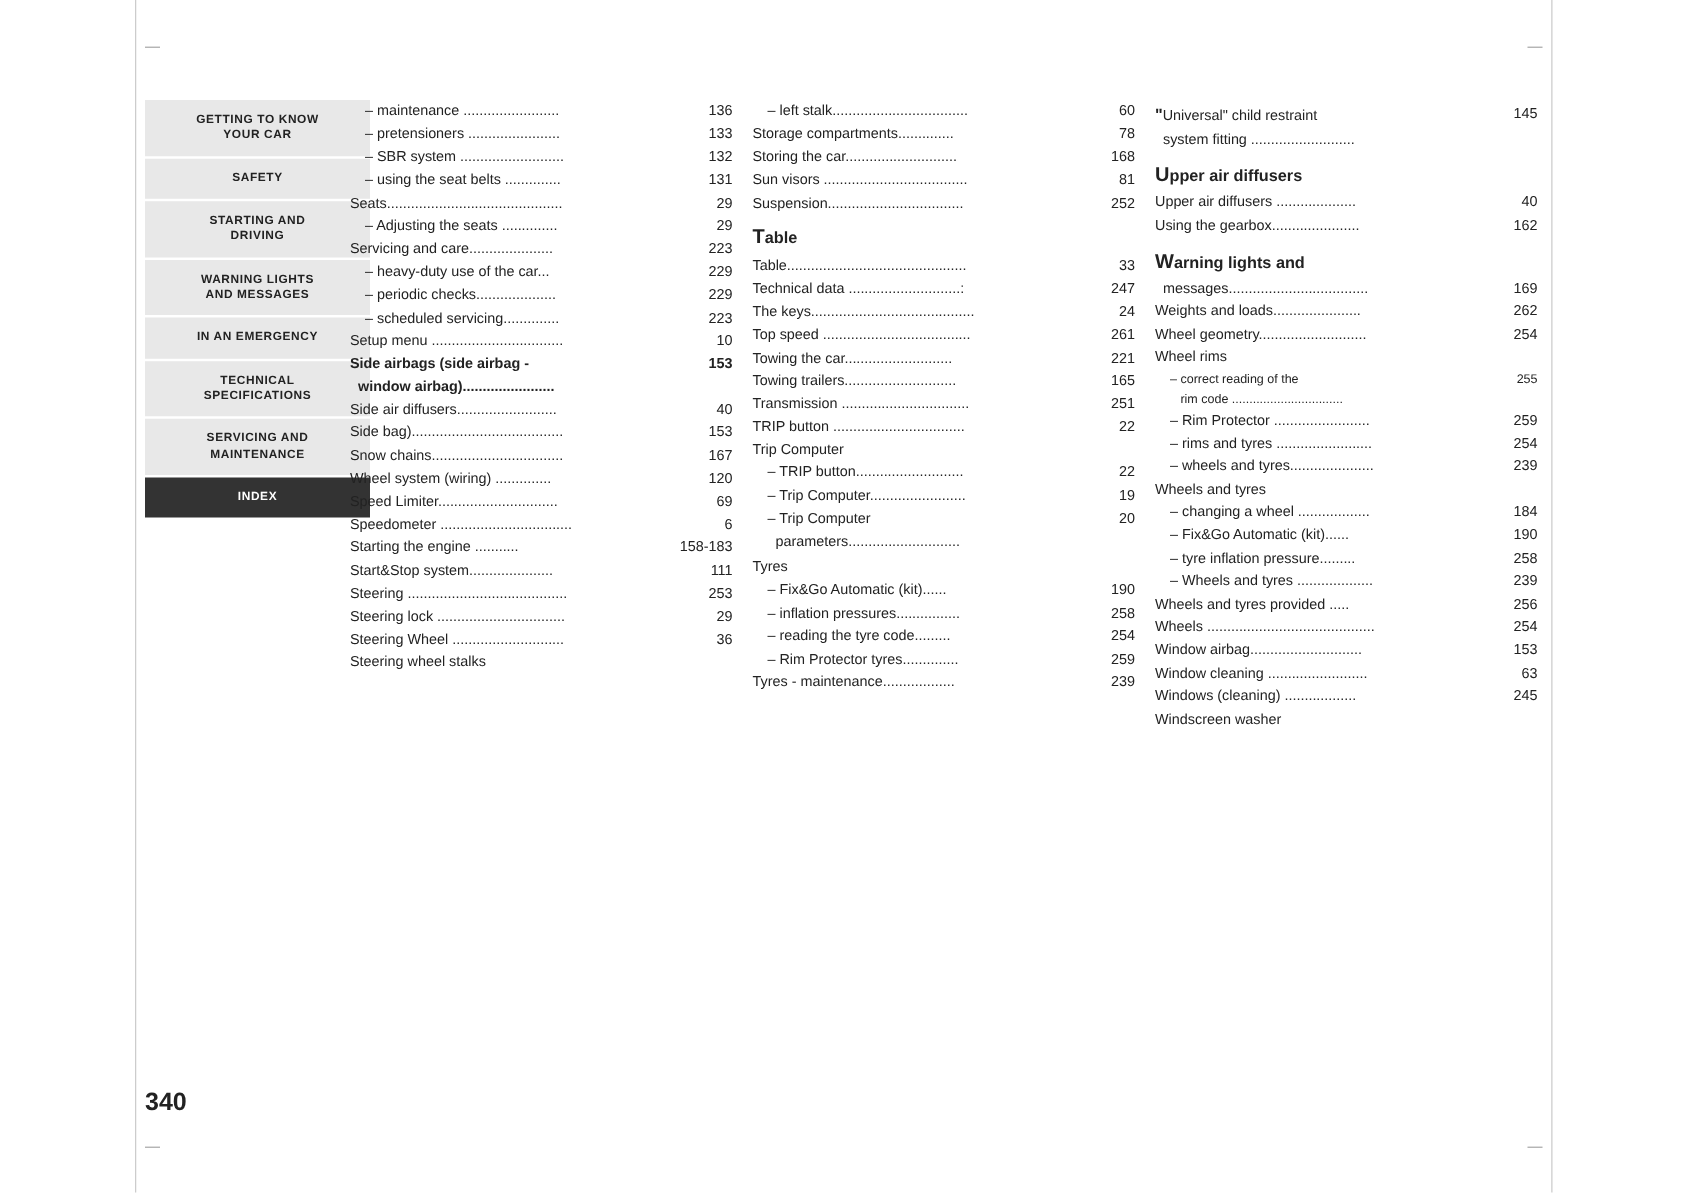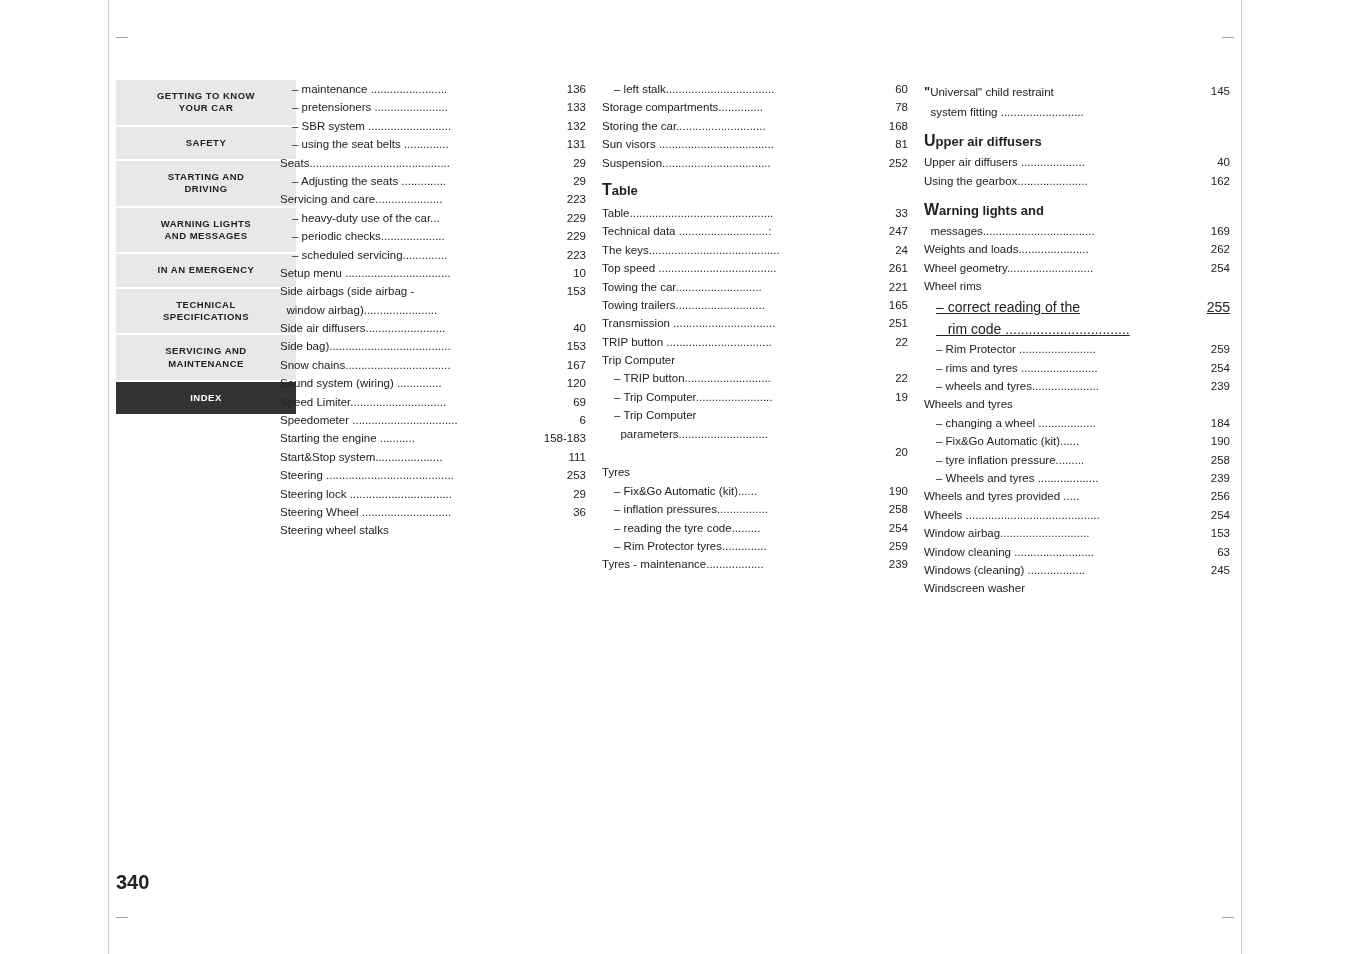--- a/index.html
+++ b/index.html
@@ -224,38 +224,38 @@
       <span class="entry-num">229</span>
     </div>
     <div class="entry">
       <span class="entry-text entry-sub">– scheduled servicing..............</span>
       <span class="entry-num">223</span>
     </div>
     <div class="entry">
       <span class="entry-text">Setup menu .................................</span>
       <span class="entry-num">10</span>
     </div>
-    <div style="font-size:11.5px; color:#222; line-height:1.6; display:flex; justify-content:space-between;">
+    <div style="font-size:11.5px; color:#222; line-height:1.6; display:flex; justify-content:space-between;font-weight:bold;">
       <span class="entry-text">Side airbags (side airbag -<br>&nbsp;&nbsp;window airbag).......................</span>
       <span class="entry-num">153</span>
     </div>
     <div class="entry">
       <span class="entry-text">Side air diffusers.........................</span>
       <span class="entry-num">40</span>
     </div>
     <div class="entry">
       <span class="entry-text">Side bag)......................................</span>
       <span class="entry-num">153</span>
     </div>
     <div class="entry">
       <span class="entry-text">Snow chains.................................</span>
       <span class="entry-num">167</span>
     </div>
     <div class="entry">
-      <span class="entry-text">Sound system (wiring) ..............</span>
+      <span class="entry-text">Wheel system (wiring) ..............</span>
       <span class="entry-num">120</span>
     </div>
     <div class="entry">
       <span class="entry-text">Speed Limiter..............................</span>
       <span class="entry-num">69</span>
     </div>
     <div class="entry">
       <span class="entry-text">Speedometer .................................</span>
       <span class="entry-num">6</span>
     </div>
@@ -347,21 +347,21 @@
       <span class="entry-num"></span>
     </div>
     <div class="entry">
       <span class="entry-text entry-sub">– TRIP button...........................</span>
       <span class="entry-num">22</span>
     </div>
     <div class="entry">
       <span class="entry-text entry-sub">– Trip Computer........................</span>
       <span class="entry-num">19</span>
     </div>
-    <div style="font-size:11.5px; color:#222; line-height:1.6; display:flex; justify-content:flex-end;flex-direction:column;">
+    <div style="font-size:11.5px; color:#222; line-height:1.6; display:flex; justify-content:flex-end;">
       <span class="entry-text entry-sub">– Trip Computer<br>&nbsp;&nbsp;parameters............................</span>
       <span class="entry-num">20</span>
     </div>
     <div class="entry" style="margin-top:2px;">
       <span class="entry-text">Tyres</span>
       <span class="entry-num"></span>
     </div>
     <div class="entry">
       <span class="entry-text entry-sub">– Fix&amp;Go Automatic (kit)......</span>
       <span class="entry-num">190</span>
@@ -415,21 +415,21 @@
       <span class="entry-num">262</span>
     </div>
     <div class="entry">
       <span class="entry-text">Wheel geometry...........................</span>
       <span class="entry-num">254</span>
     </div>
     <div class="entry">
       <span class="entry-text">Wheel rims</span>
       <span class="entry-num"></span>
     </div>
-    <div style="font-size:14px; color:#222; line-height:1.6; display:flex; justify-content:space-between;text-decoration:underline;">
+    <div style="font-size:10px; color:#222; line-height:1.6; display:flex; justify-content:space-between;">
       <span class="entry-text entry-sub">– correct reading of the<br>&nbsp;&nbsp;&nbsp;rim code ................................</span>
       <span class="entry-num">255</span>
     </div>
     <div class="entry">
       <span class="entry-text entry-sub">– Rim Protector ........................</span>
       <span class="entry-num">259</span>
     </div>
     <div class="entry">
       <span class="entry-text entry-sub">– rims and tyres ........................</span>
       <span class="entry-num">254</span>

